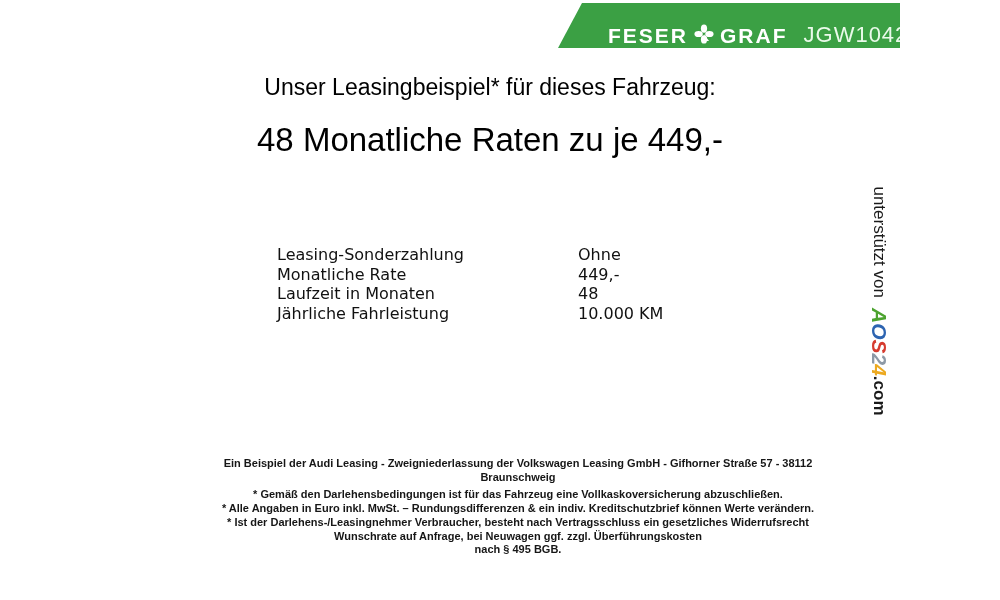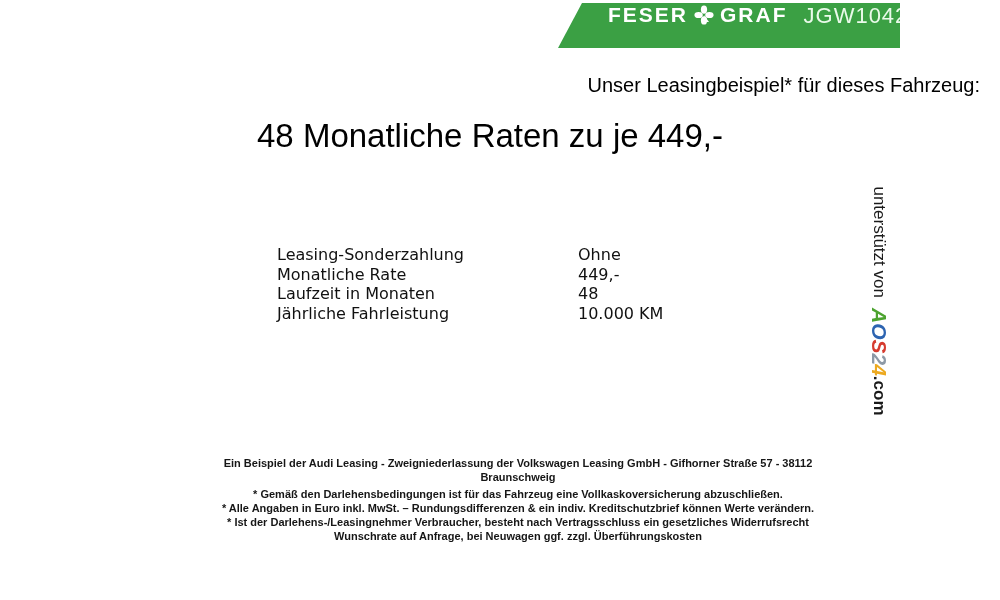--- a/index.html
+++ b/index.html
@@ -12,21 +12,21 @@
   }
 
   
   .banner {
     position: absolute;
     left: 558px; top: 3px;
     width: 342px; height: 45px;
     background: #3ba044;
     clip-path: polygon(24px 0, 100% 0, 100% 100%, 0 100%);
     display: flex;
-    align-items: flex-start;
+    align-items: flex-end;
     padding-left: 50px;
     color: #ffffff;
     white-space: nowrap;
   }
   .brand-word {
     font-size: 21px;
     font-weight: bold;
     letter-spacing: 2px;
   }
   .clover { margin: 2px 6px 0 6px; }
@@ -39,21 +39,21 @@
   }
 
   
   .title-wrap {
     position: absolute;
     top: 74px; left: 0;
     width: 980px;
     text-align: center;
     color: #000000;
   }
-  .title-line1 { font-size: 20px; font-weight: 400; text-align: right; }
+  .title-line1 { font-size: 23px; font-weight: 400; }
   .title-line2 { font-size: 33px; font-weight: 400; margin-top: 20px; }
 
   
   .details {
     position: absolute;
     left: 277px; top: 245px;
     font-family: "DejaVu Sans", sans-serif;
     font-size: 16px;
     line-height: 19.5px;
     color: #111111;
@@ -145,13 +145,14 @@
   <span class="support-suffix">.com</span>
 </div>
 
 <div class="disclaimer">
   <div>Ein Beispiel der Audi Leasing - Zweigniederlassung der Volkswagen Leasing GmbH - Gifhorner Straße 57 - 38112</div>
   <div>Braunschweig</div>
   <div class="gap">* Gemäß den Darlehensbedingungen ist für das Fahrzeug eine Vollkaskoversicherung abzuschließen.</div>
   <div>* Alle Angaben in Euro inkl. MwSt. – Rundungsdifferenzen &amp; ein indiv. Kreditschutzbrief können Werte verändern.</div>
   <div>* Ist der Darlehens-/Leasingnehmer Verbraucher, besteht nach Vertragsschluss ein gesetzliches Widerrufsrecht</div>
   <div>Wunschrate auf Anfrage, bei Neuwagen ggf. zzgl. Überführungskosten</div>
+  <div>nach § 495 BGB.</div>
 </div>
 
 </body></html>

